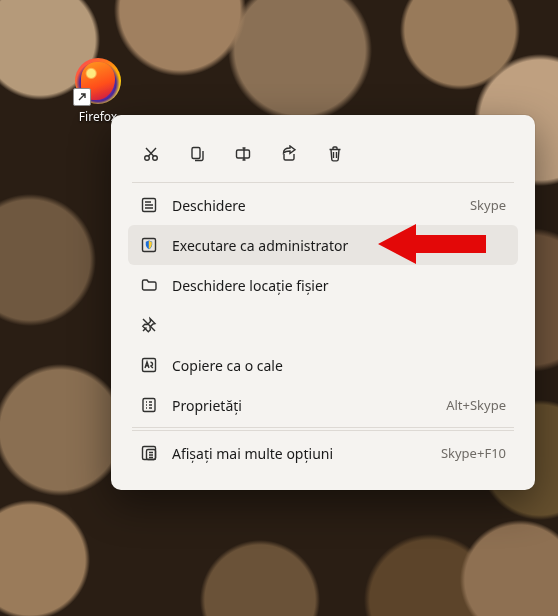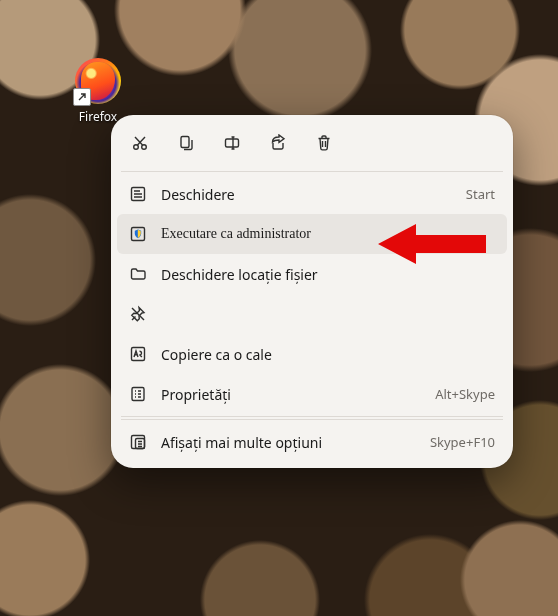--- a/index.html
+++ b/index.html
@@ -20,26 +20,26 @@
  radial-gradient(circle at 430px 600px,#5c442a 0 60px,transparent 66px),
  #2a1e14;}
 
 .desktop-icon{position:absolute;left:62px;top:58px;width:72px;text-align:center;cursor:pointer;user-select:none;}
 .desktop-icon .iconimg{width:46px;height:46px;margin:0 auto;position:relative;}
 .firefox{width:46px;height:46px;border-radius:50%;background:radial-gradient(circle at 50% 55%,#6b3fca 0 12px,#4b2896 18px,transparent 22px),linear-gradient(135deg,#ff3b5f 0%,#ff7a1a 40%,#ffc300 70%,#ffe873 100%);position:relative;overflow:hidden;}
 .firefox::before{content:"";position:absolute;left:6px;top:4px;width:34px;height:38px;background:radial-gradient(circle at 30% 30%,#ffea80 0 4px,transparent 6px),linear-gradient(160deg,#ff9a1f 0%,#ff4e1a 60%,#c4124f 100%);border-radius:50% 50% 60% 40%;}
 .shortcut-overlay{position:absolute;left:-2px;bottom:-2px;width:16px;height:16px;background:#fff;border:1px solid #8a8a8a;border-radius:2px;display:flex;align-items:center;justify-content:center;font-size:11px;color:#2a6fd6;}
 .desktop-icon .label{color:#fff;font-size:12px;text-shadow:0 1px 2px rgba(0,0,0,.9);margin-top:4px;}
 
-.context-menu{position:absolute;left:111px;top:115px;width:390px;background:#f5f3f0;border-radius:22px;box-shadow:0 14px 40px rgba(0,0,0,.45),0 0 0 1px rgba(0,0,0,.05);padding:6px;}
+.context-menu{position:absolute;left:111px;top:115px;width:390px;background:#f5f3f0;border-radius:10px;box-shadow:0 14px 40px rgba(0,0,0,.45),0 0 0 1px rgba(0,0,0,.05);padding:17px;}
 .toolbar{display:flex;gap:4px;padding:4px 2px 8px 2px;}
 .toolbtn{width:42px;height:36px;border-radius:6px;display:flex;align-items:center;justify-content:center;cursor:pointer;}
 .sep{height:1px;background:#ddd9d4;margin:2px 4px;}
 .item{display:flex;align-items:center;gap:14px;height:40px;padding:0 12px;border-radius:6px;cursor:default;}
-.item:hover,.item.hovered{background:#e8e5e1;font-family:Liberation Serif, serif;}
+.item:hover,.item.hovered{background:#e8e5e1;}
 .item .micon{width:18px;height:18px;flex:none;display:flex;align-items:center;justify-content:center;}
 .item .label{flex:1;}
 .item .shortcut{color:#6f6b66;font-size:13px;}
 
 .arrow-wrap{position:absolute;left:378px;top:222px;pointer-events:none;}
 svg{display:block;}
 .ico{stroke:#30302f;stroke-width:1.4;fill:none;}
 </style>
 </head>
 <body>
@@ -107,21 +107,21 @@
     <div class="sep"></div>
 
     <div class="item">
       <span class="micon">
         <svg width="18" height="18" viewBox="0 0 18 18">
             <rect x="2.5" y="2.5" width="13" height="13" rx="1.5" class="ico"></rect>
             <path d="M5 6 h6 M5 9 h8 M5 12 h8" class="ico"></path>
           </svg>
       </span>
       <span class="label">Deschidere</span>
-      <span class="shortcut">Start</span>
+      <span class="shortcut">Skype</span>
     </div>
 
     <div class="item hovered">
       <span class="micon">
         <svg width="18" height="18" viewBox="0 0 18 18">
             <rect x="2.5" y="2.5" width="13" height="13" rx="1.5" class="ico"></rect>
             <path d="M9 4.5 l3.2 1.3 v2.4 c0 2.4-1.4 4.2-3.2 5 -1.8-.8-3.2-2.6-3.2-5 V5.8 Z" fill="#1e6fd8" stroke="none"></path>
             <path d="M8.8 4.7 l3 1.2 v2.3 c0 2.2-1.3 3.9-3 4.7" fill="#ffcf33" stroke="none"></path>
           </svg>
       </span>

